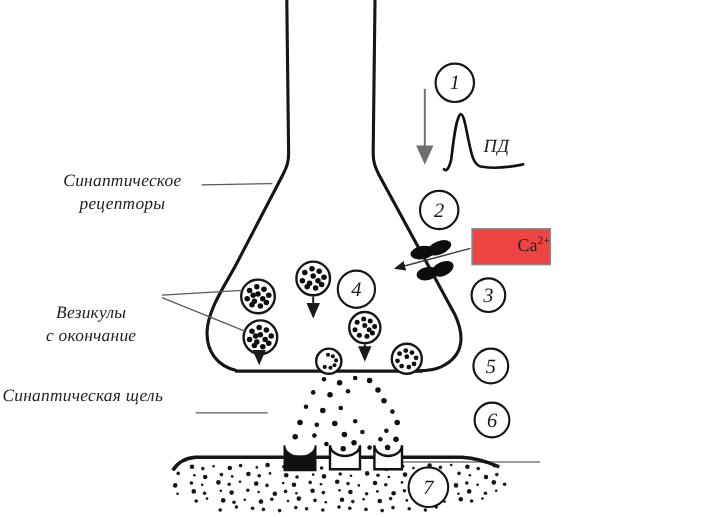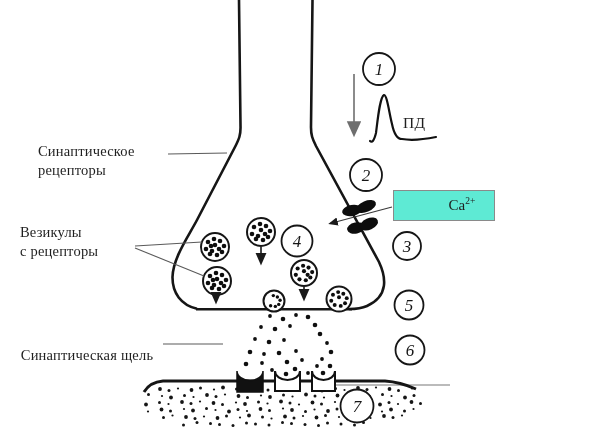--- a/index.html
+++ b/index.html
@@ -1,30 +1,30 @@
 <!DOCTYPE html>
 <html><head>
 <meta charset="utf-8">
 <style>
   html,body{margin:0;padding:0;background:#fff;}
   #stage{
     position:relative;width:600px;height:431px;background:#fff;overflow:hidden;
     font-family:"Liberation Serif", serif;color:#222;
   }
-  .lbl{position:absolute;font-size:14.5px;line-height:18.5px;color:#1f1f1f;letter-spacing:.2px;}
-  .lbl.right{text-align:left;}
+  .lbl{position:absolute;font-size:14.5px;line-height:18.5px;color:#1f1f1f;letter-spacing:.2px;font-style:italic;}
+  .lbl.right{text-align:center;}
   #lbl-synaptic-ending{left:38px;top:142px;width:128px;}
-  #lbl-vesicles{left:20px;top:223px;width:112px;}
-  #lbl-cleft{left:2px;top:346px;width:170px;text-align:center;}
+  #lbl-vesicles{left:20px;top:252px;width:112px;}
+  #lbl-cleft{left:2px;top:321px;width:170px;}
   #lbl-receptors{left:454px;top:374px;width:145px;line-height:19px;}
   #lbl-pd{left:403px;top:114px;font-size:15.5px;}
   #ca-box{
     position:absolute;left:393px;top:190px;width:64px;height:29px;
-    border:1.2px solid #8a8a8a;background:#5eead4;display:flex;align-items:center;justify-content:center;
-    font-size:15px;color:#1f1f1f;padding-left:36px;
+    border:1.2px solid #8a8a8a;background:#ef4444;display:flex;align-items:center;justify-content:flex-end;
+    font-size:15px;color:#1f1f1f;
   }
   #ca-box sup{font-size:9.5px;line-height:0;}
   svg{position:absolute;left:0;top:0;}
 </style>
 </head>
 <body>
 
 <div id="stage">
 
   <svg width="600" height="431" viewBox="0 0 600 431">
@@ -361,21 +361,21 @@
     </g>
   </svg>
 
   <div class="lbl right" id="lbl-synaptic-ending">
     <div>Синаптическое</div>
     <div>рецепторы</div>
   </div>
 
   <div class="lbl right" id="lbl-vesicles">
     <div>Везикулы</div>
-    <div>с рецепторы</div>
+    <div>с окончание</div>
   </div>
 
   <div class="lbl" id="lbl-cleft">
     <span>Синаптическая щель</span>
   </div>
 
   <div class="lbl" id="lbl-receptors">
   </div>
 
   <div class="lbl" id="lbl-pd">

